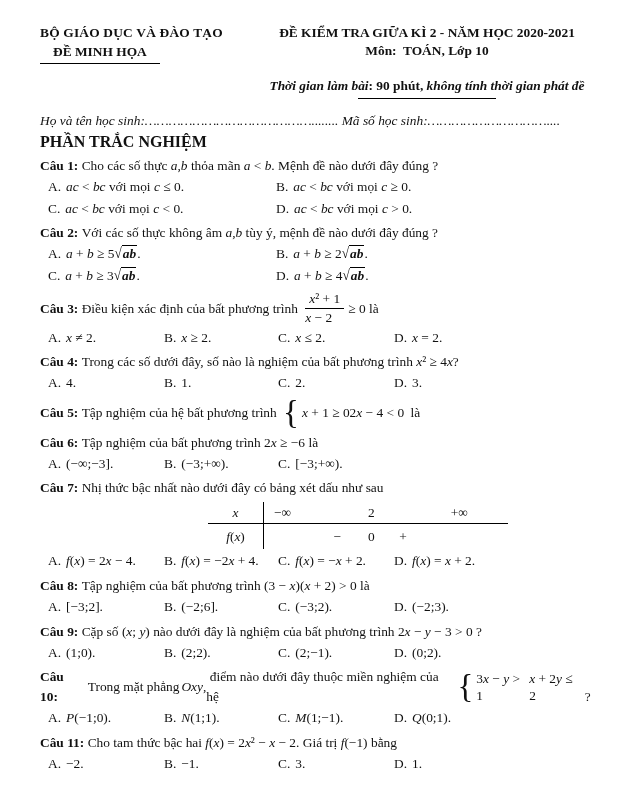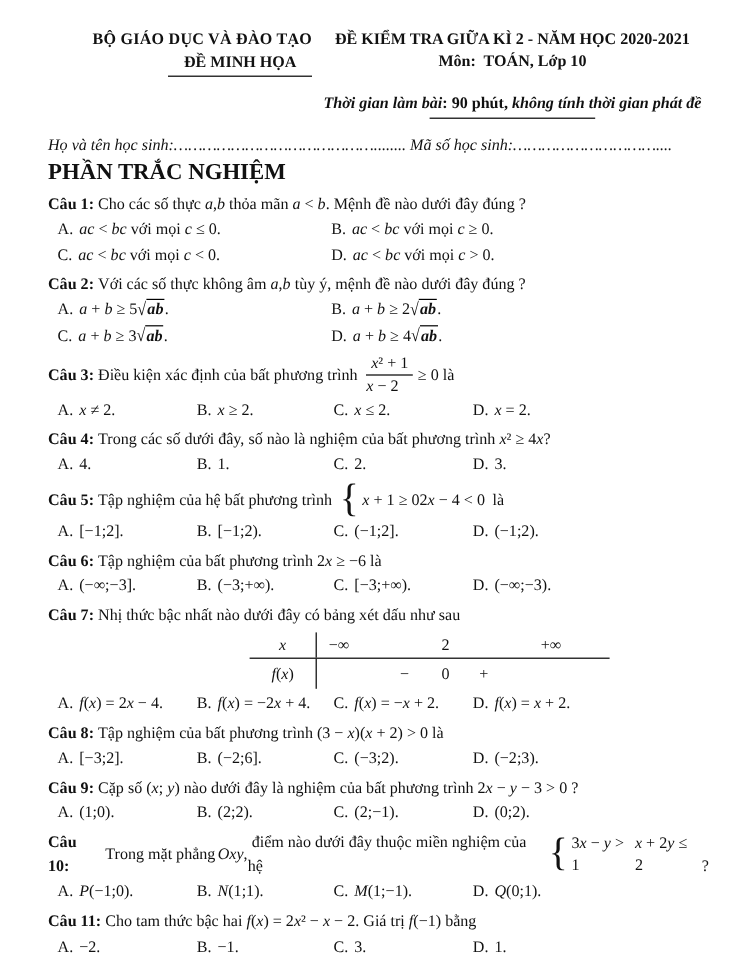--- a/index.html
+++ b/index.html
@@ -5,32 +5,32 @@
   * { margin:0; padding:0; box-sizing:border-box; }
   html,body { background:#fff; }
   body {
     width:622px; height:808px; overflow:hidden;
     color:#111; font-family:"Liberation Serif", serif; font-size:13.4px;
   }
   .page { padding:25px 28px 0 40px; }
 
   
   .hdr { display:flex; }
-  .hdr-left { width:220px; text-align:right; }
+  .hdr-left { width:220px; text-align:left; }
   .hdr-left1 { font-weight:bold; letter-spacing:.2px; }
   .hdr-left2 { display:inline-block; font-weight:bold; margin-top:3px; padding:0 13px 3px; border-bottom:1.5px solid #000; }
   .hdr-right { flex:1; text-align:center; }
   .hdr-right1 { font-weight:bold; }
   .hdr-right2 { font-weight:bold; margin-top:2px; }
   .hdr-right3 { margin-top:19px;font-weight:bold; }
   .hdr-right3 i { font-style:italic; }
   .hdr-rule { width:138px; border-bottom:1.3px solid #000; margin:4px auto 0; }
 
   .student { font-style:italic; margin-top:14px; white-space:pre-wrap; }
-  .section-title { font-weight:bold; margin-top:4px; font-size:19px; }
+  .section-title { font-weight:bold; margin-top:4px; font-size:16px; }
 
   
   .question { margin-top:5px; }
   .prompt { display:flex; align-items:baseline; white-space:pre-wrap; line-height:1.48; flex-wrap:nowrap; }
   .prompt.center { align-items:center; }
   .qno { font-weight:bold; }
   .opts { display:grid; line-height:1.48; margin-top:1px; row-gap:2px; }
   .cols2 { grid-template-columns:228px 1fr; }
   .cols4 { grid-template-columns:116px 114px 116px 1fr; }
   .opt { padding-left:8px; white-space:pre-wrap; }
@@ -116,34 +116,27 @@
         <div class="prompt"><span class="qno">Câu 4:</span><span> Trong các số dưới đây, số nào là nghiệm của bất phương trình </span><span class="math"><span class="it">x</span><span>² ≥ 4</span><span class="it">x</span></span><span>?</span></div>
         <div class="opts cols4">
           <div class="opt"><span class="olabel">A.</span><span>4.</span></div>
           <div class="opt"><span class="olabel">B.</span><span>1.</span></div>
           <div class="opt"><span class="olabel">C.</span><span>2.</span></div>
           <div class="opt"><span class="olabel">D.</span><span>3.</span></div>
         </div>
       </div>
       <div class="question">
         <div class="prompt center"><span class="qno">Câu 5:</span><span> Tập nghiệm của hệ bất phương trình </span><span class="cases"><span class="brace">{</span><span class="crows"><span class="math"><span class="it">x</span><span> + 1 ≥ 0</span></span><span class="math"><span>2</span><span class="it">x</span><span> − 4 &lt; 0</span></span></span></span><span> là</span></div>
-        <div class="opts cols4">
-          <div class="opt"><span class="olabel">A.</span><span class="math"><span>[−1;2].</span></span></div>
-          <div class="opt"><span class="olabel">B.</span><span class="math"><span>[−1;2).</span></span></div>
-          <div class="opt"><span class="olabel">C.</span><span class="math"><span>(−1;2].</span></span></div>
-          <div class="opt"><span class="olabel">D.</span><span class="math"><span>(−1;2).</span></span></div>
-        </div>
       </div>
       <div class="question">
         <div class="prompt"><span class="qno">Câu 6:</span><span> Tập nghiệm của bất phương trình </span><span class="math"><span>2</span><span class="it">x</span><span> ≥ −6</span></span><span> là</span></div>
         <div class="opts cols4">
           <div class="opt"><span class="olabel">A.</span><span class="math"><span>(−∞;−3].</span></span></div>
           <div class="opt"><span class="olabel">B.</span><span class="math"><span>(−3;+∞).</span></span></div>
           <div class="opt"><span class="olabel">C.</span><span class="math"><span>[−3;+∞).</span></span></div>
-          <div class="opt"><span class="olabel">D.</span><span class="math"><span>(−∞;−3).</span></span></div>
         </div>
       </div>
       <div class="question">
         <div class="prompt"><span class="qno">Câu 7:</span><span> Nhị thức bậc nhất nào dưới đây có bảng xét dấu như sau</span></div>
         <div class="signtable">
           <div class="strow strow1">
             <div class="stc1">
               <span class="math"><span class="it">x</span></span>
             </div>
             <div class="stc2">

